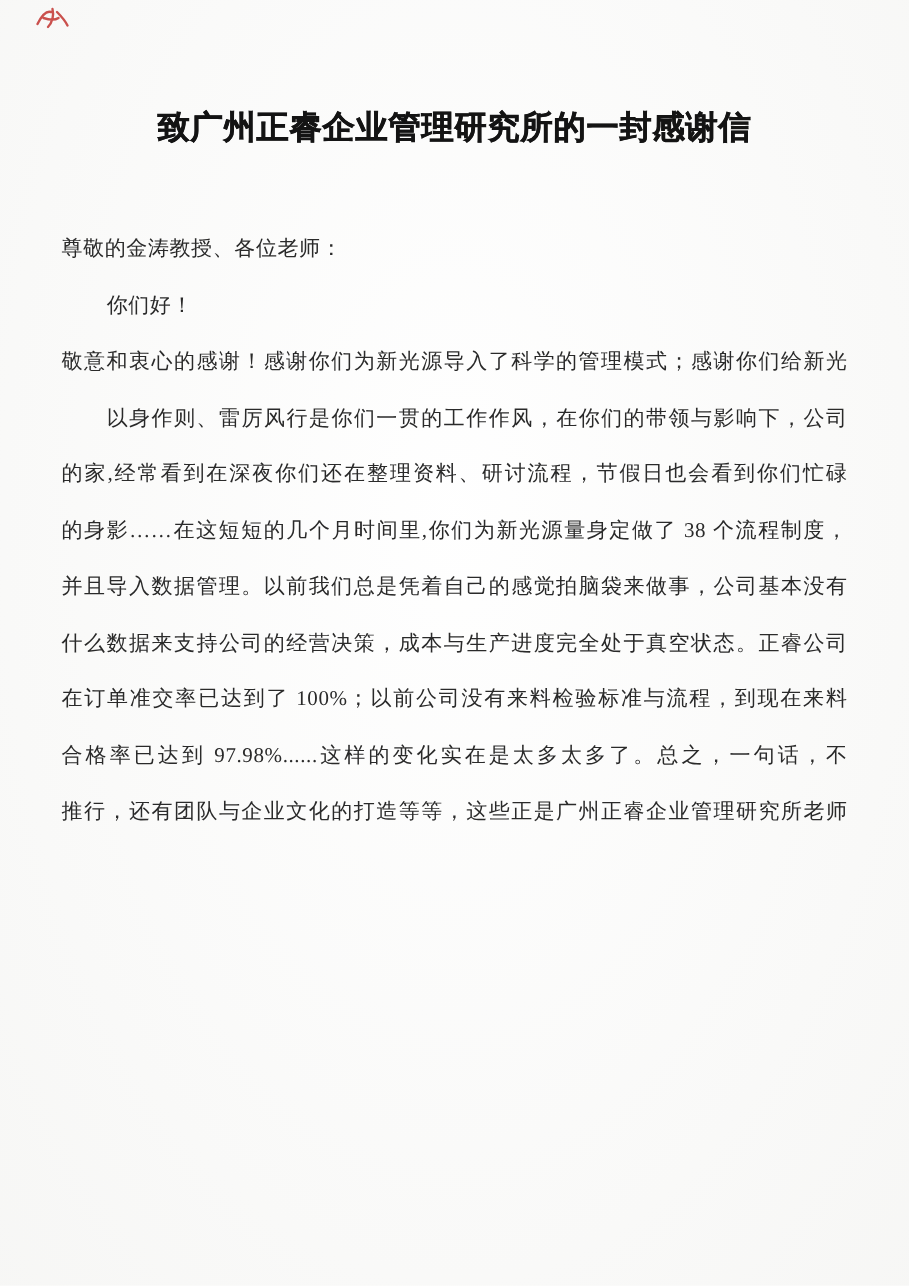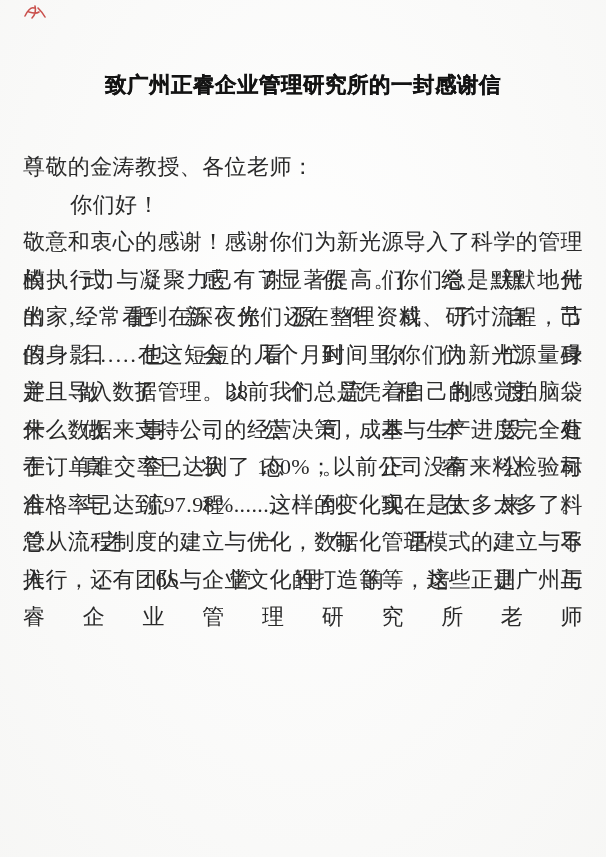--- a/index.html
+++ b/index.html
@@ -13,41 +13,41 @@
     background:var(--paper);
     background-image:radial-gradient(ellipse at 50% 40%, rgba(255,255,255,.9) 0%, rgba(240,240,238,.45) 100%);
     font-family:"Liberation Serif","DejaVu Serif",serif;
     color:var(--ink);
     overflow:hidden;
     position:relative;
   }
   .page{
     position:relative;
     width:606px;height:857px;
-    padding:0 23px;
+    padding:0 41px;
   }
   .red-mark{
     position:absolute;
     left:22px;top:3px;
     width:26px;height:18px;
     opacity:.85;
   }
   .title{
     padding-top:70px;
     text-align:center;
     font-family:"Liberation Sans","DejaVu Sans",sans-serif;
     font-weight:700;
     font-size:21.5px;
     letter-spacing:.5px;
     color:#141414;
     -webkit-text-stroke:.3px #141414;
   }
   .body-text{
     margin-top:49px;
-    font-size:22px;
+    font-size:14px;
   }
   .line{
     height:37.5px;
     line-height:37.5px;
     letter-spacing:.4px;
     white-space:nowrap;
   }
   .line.just{
     white-space:normal;
     text-align:justify;
@@ -69,24 +69,23 @@
   <h1 class="title">致广州正睿企业管理研究所的一封感谢信</h1>
 
   <div class="body-text">
 
     <div class="line">尊敬的金涛教授、各位老师：</div>
 
     <div class="line indent">你们好！</div>
 
     <div class="line just">敬意和衷心的感谢！感谢你们为新光源导入了科学的管理模式；感谢你们给新光</div>
 
-    <div class="line just">的执行力与凝聚力已有了显著提高。你们总是默默地付出，把新光源作成了自己</div>
+    <div class="line just indent">以身作则、雷厉风行是你们一贯的工作作风，在你们的带领与影响下，公司</div>
     <div class="line just">的家,经常看到在深夜你们还在整理资料、研讨流程，节假日也会看到你们忙碌</div>
     <div class="line just">的身影……在这短短的几个月时间里,你们为新光源量身定做了 38 个流程制度，</div>
     <div class="line just">并且导入数据管理。以前我们总是凭着自己的感觉拍脑袋来做事，公司基本没有</div>
     <div class="line just">什么数据来支持公司的经营决策，成本与生产进度完全处于真空状态。正睿公司</div>
     <div class="line just">在订单准交率已达到了 100%；以前公司没有来料检验标准与流程，到现在来料</div>
     <div class="line just">合格率已达到 97.98%......这样的变化实在是太多太多了。总之，一句话，不</div>
-    <div class="line just">管从流程制度的建立与优化，数据化管理模式的建立与导入，6S 管理的培训与</div>
     <div class="line just">推行，还有团队与企业文化的打造等等，这些正是广州正睿企业管理研究所老师</div>
 
   </div>
 </div>
 
 </body></html>

